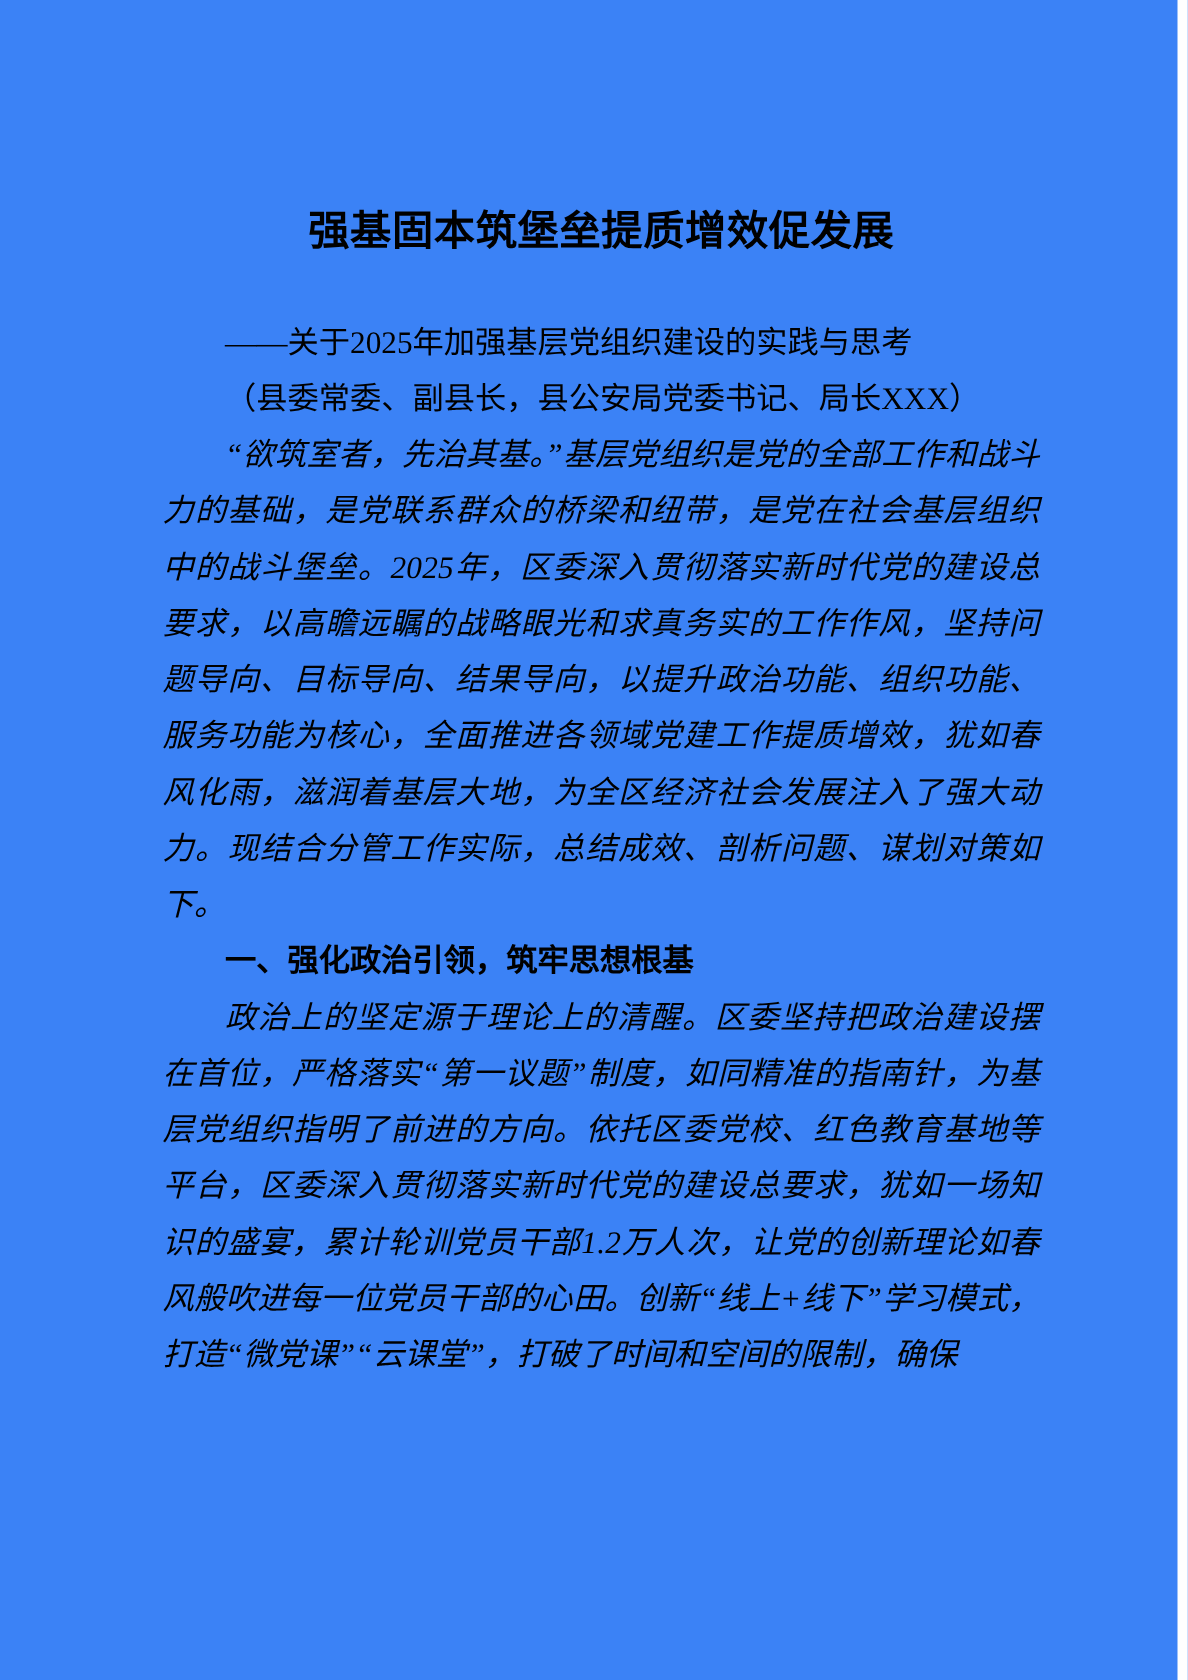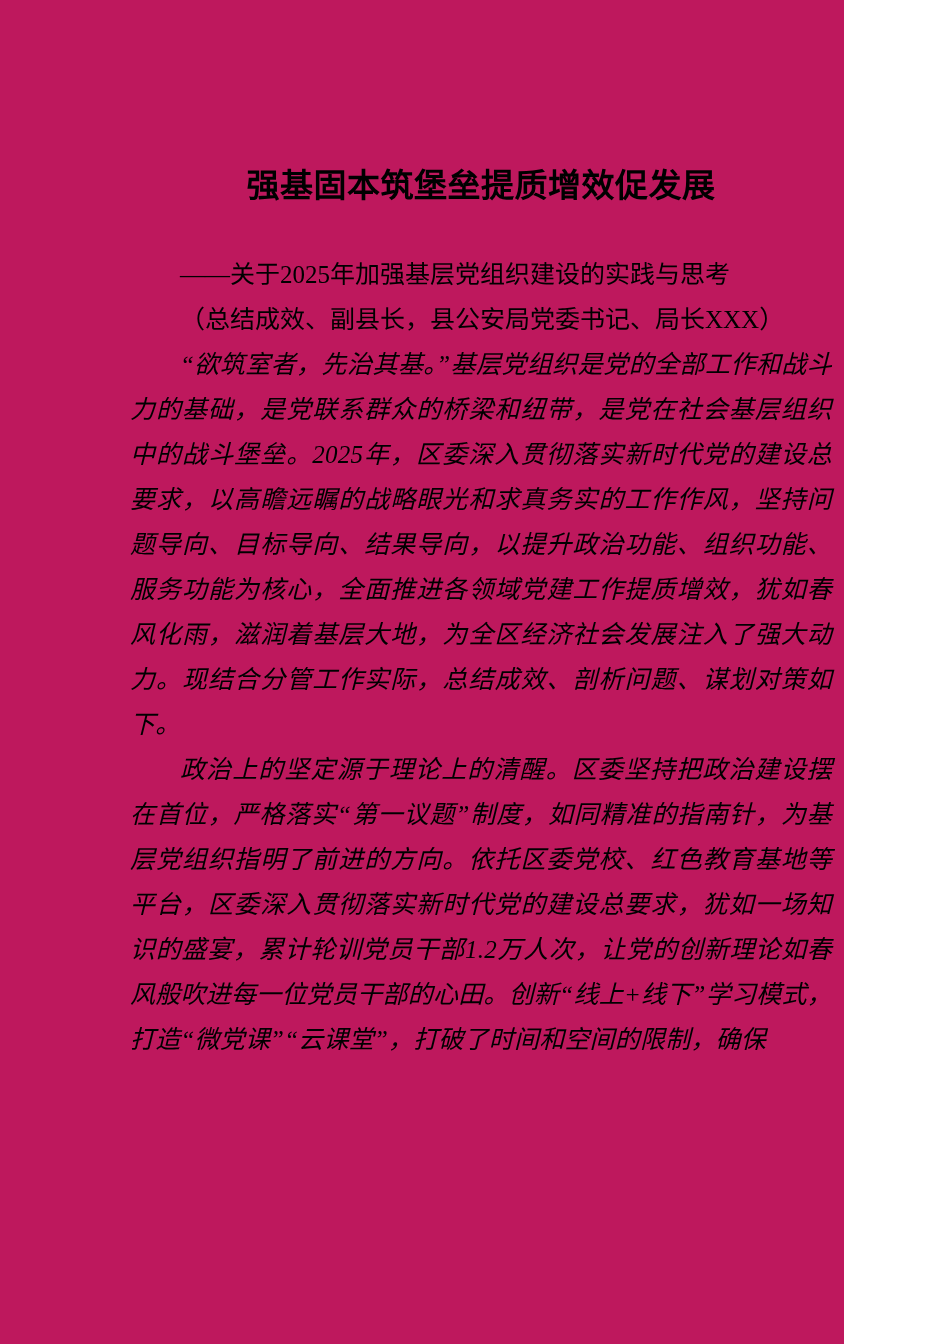--- a/index.html
+++ b/index.html
@@ -4,23 +4,23 @@
 <title>Document</title>
 <style>
   html, body {
     margin: 0;
     padding: 0;
     background: #ffffff;
   }
 
   .page {
     position: relative;
-    width: 844px;
+    width: 942px;
     height: 1344px;
-    background: #be185d;
+    background: #3b82f6;
     overflow: hidden;
     box-sizing: border-box;
     
     padding: 0;
   }
 
   .doc-body {
     position: absolute;
     left: 130px;
     top: 0;
@@ -111,23 +111,24 @@
 </head>
 <body>
 
 <div class="page">
   <div class="doc-body">
 
     <h1 class="doc-title">强基固本筑堡垒提质增效促发展</h1>
 
     <div class="subtitle-block">
       <p class="subtitle-line">——关于2025年加强基层党组织建设的实践与思考</p>
-      <p class="subtitle-line">（总结成效、副县长，县公安局党委书记、局长XXX）</p>
+      <p class="subtitle-line">（县委常委、副县长，县公安局党委书记、局长XXX）</p>
     </div>
 
     <p class="para indent2 lead-para">“欲筑室者，先治其基。”基层党组织是党的全部工作和战斗力的基础，是党联系群众的桥梁和纽带，是党在社会基层组织中的战斗堡垒。2025年，区委深入贯彻落实新时代党的建设总要求，以高瞻远瞩的战略眼光和求真务实的工作作风，坚持问题导向、目标导向、结果导向，以提升政治功能、组织功能、服务功能为核心，全面推进各领域党建工作提质增效，犹如春风化雨，滋润着基层大地，为全区经济社会发展注入了强大动力。现结合分管工作实际，总结成效、剖析问题、谋划对策如下。</p>
 
+    <h2 class="heading-1">一、强化政治引领，筑牢思想根基</h2>
 
 
     <p class="para indent2 clipped">政治上的坚定源于理论上的清醒。区委坚持把政治建设摆在首位，严格落实“第一议题”制度，如同精准的指南针，为基层党组织指明了前进的方向。依托区委党校、红色教育基地等平台，区委深入贯彻落实新时代党的建设总要求，犹如一场知识的盛宴，累计轮训党员干部1.2万人次，让党的创新理论如春风般吹进每一位党员干部的心田。创新“线上+线下”学习模式，打造“微党课”“云课堂”，打破了时间和空间的限制，确保</p>
 
   </div>
 </div>
 
 </body></html>

